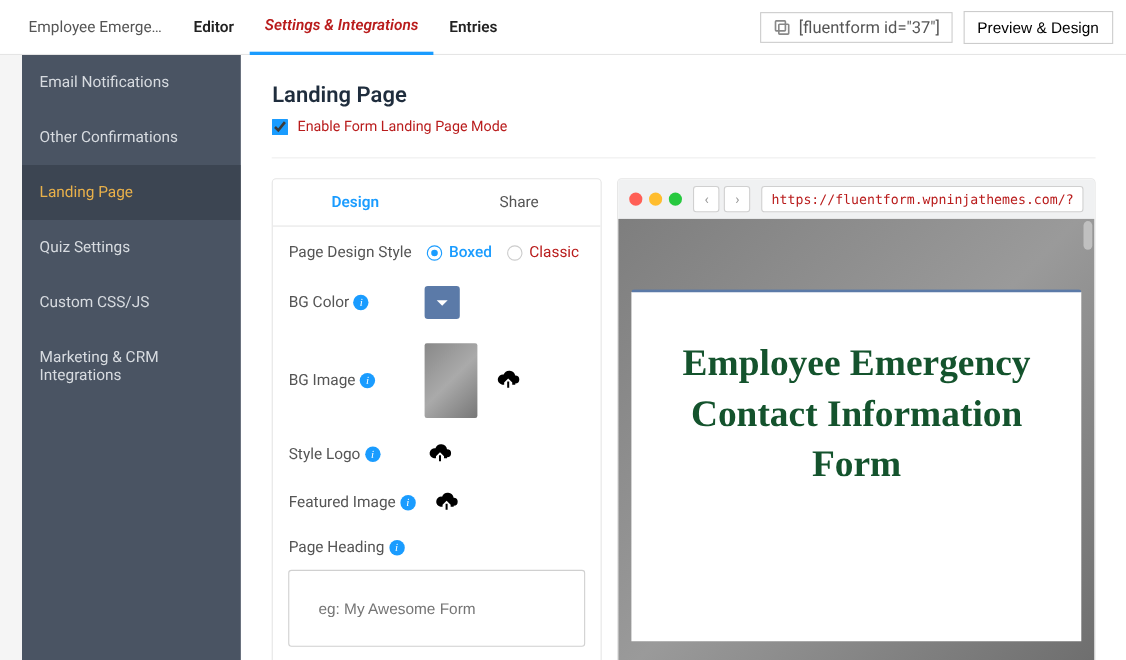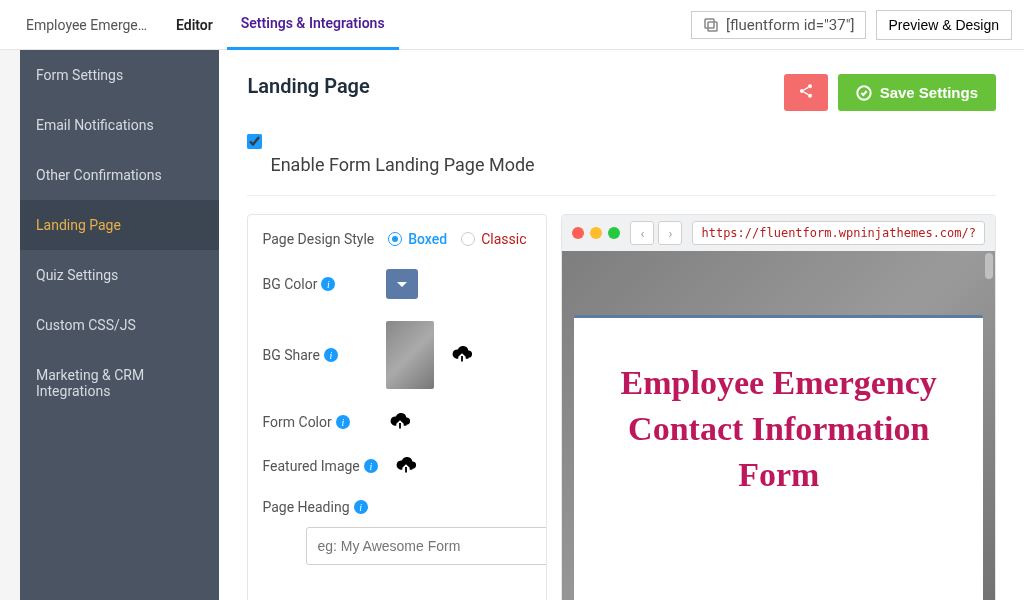--- a/index.html
+++ b/index.html
@@ -2,37 +2,37 @@
 <html><head>
 <meta charset="utf-8">
 <style>
 * { box-sizing: border-box; margin: 0; padding: 0; }
 body { font-family: -apple-system, BlinkMacSystemFont, "Segoe UI", Roboto, Arial, sans-serif; font-size: 14px; color: #333; background: #fff; }
 
 .topbar { display: flex; align-items: center; justify-content: space-between; border-bottom: 1px solid #e5e5e5; padding: 0 12px; height: 50px; }
 .topbar-left { display: flex; align-items: center; gap: 0; }
 .breadcrumb { color: #555; padding: 0 14px; max-width: 150px; overflow: hidden; text-overflow: ellipsis; white-space: nowrap; }
 .tab-link { padding: 16px 14px; font-weight: 600; cursor: pointer; color: #222; }
-.tab-link.active { color: #4c1d95; border-bottom: 3px solid #1a9cff; }
+.tab-link.active { color: #b91c1c; border-bottom: 3px solid #1a9cff; font-style: italic; }
 .topbar-right { display: flex; align-items: center; gap: 10px; }
 .shortcode-box { border: 1px solid #ccc; padding: 4px 10px; display: flex; align-items: center; gap: 6px; color: #555; cursor: pointer; font-size: 15px; }
 .shortcode-box .copy-icon { width: 18px; height: 18px; }
 .preview-btn { border: 1px solid #ccc; padding: 6px 12px; background: #fff; cursor: pointer; font-size: 14px; }
 
 .main-wrap { display: flex; padding-left: 20px; background: #f5f5f5; }
 .sidebar { width: 210px; background: #4a5463; min-height: 560px; }
 .sidebar-item { padding: 17px 16px; color: #d7dbe0; cursor: pointer; font-size: 14px; }
 .sidebar-item.active { background: #3c4552; color: #e8b04a; }
 
 .content { flex: 1; background: #fff; padding: 24px 28px; min-height: 560px; }
 .page-header { display: flex; justify-content: space-between; align-items: flex-start; margin-bottom: 18px; border-bottom: 1px solid #eee; padding-bottom: 20px; }
 .page-title { font-size: 20px; font-weight: 600; color: #1f2d3d; margin-bottom: 10px; }
 .enable-row { display: flex; align-items: center; gap: 8px; }
 .enable-row input[type=checkbox] { accent-color: #1a9cff; width: 15px; height: 15px; }
-.enable-label { color: #404040; font-size: 18px; margin-top: 46px; }
+.enable-label { color: #b91c1c; font-size: 13px; }
 .header-actions { display: flex; gap: 10px; }
 .share-btn { background: #f56c6c; color: #fff; border: none; padding: 9px 14px; border-radius: 3px; cursor: pointer; }
 .save-btn { background: #67c23a; color: #fff; border: none; padding: 9px 18px; border-radius: 3px; cursor: pointer; font-weight: 600; display: flex; align-items: center; gap: 8px; font-size: 15px; }
 
 .panel-row { display: flex; gap: 14px; }
 .design-panel { width: 300px; border: 1px solid #e5e5e5; border-radius: 4px; overflow: hidden; }
 .design-tabs { display: flex; border-bottom: 1px solid #e5e5e5; }
 .design-tab { flex: 1; text-align: center; padding: 13px 0; cursor: pointer; color: #555; }
 .design-tab.active { color: #1a9cff; font-weight: 600; }
 .design-body { padding: 16px 14px; }
@@ -43,100 +43,87 @@
 .radio-item { display: flex; align-items: center; gap: 6px; cursor: pointer; }
 .radio-dot { width: 14px; height: 14px; border: 1px solid #ccc; border-radius: 50%; display: inline-flex; align-items: center; justify-content: center; }
 .radio-dot.checked { border-color: #1a9cff; }
 .radio-dot.checked::after { content:""; width: 6px; height: 6px; background:#1a9cff; border-radius:50%; }
 .radio-label { color: #b91c1c; }
 .radio-label.active { color: #1a9cff; font-weight: 500; }
 .color-swatch { width: 32px; height: 30px; background: #5b7aa8; border: 2px solid #5b7aa8; border-radius: 3px; display: flex; align-items: center; justify-content: center; cursor: pointer; }
 .color-swatch::after { content:""; border: 5px solid transparent; border-top-color: #fff; margin-top: 5px; }
 .bg-thumb { width: 48px; height: 68px; background: linear-gradient(135deg,#888,#aaa,#777); border-radius: 2px; }
 .upload-icon { width: 28px; height: 22px; cursor: pointer; }
-.text-input { width: 100%; border: 1px solid #d0d0d0; padding: 10px; border-radius: 3px; font-size: 14px; color: #888; margin-left: 44px; }
+.text-input { width: 100%; border: 1px solid #d0d0d0; padding: 26px; border-radius: 3px; font-size: 14px; color: #888; }
 
 .preview-panel { flex: 1; border: 1px solid #e5e5e5; border-radius: 4px; overflow: hidden; display: flex; flex-direction: column; position: relative; }
 .browser-bar { background: #f0f1f2; padding: 6px 10px; display: flex; align-items: center; gap: 10px; }
 .traffic-lights { display: flex; gap: 6px; }
 .traffic-lights span { width: 12px; height: 12px; border-radius: 50%; display: block; }
 .tl-red { background: #ff5f56; }
 .tl-yellow { background: #ffbd2e; }
 .tl-green { background: #27c93f; }
 .nav-arrows { display: flex; gap: 4px; }
 .nav-arrow { width: 24px; height: 24px; border: 1px solid #d0d0d0; border-radius: 3px; background: #fff; display: flex; align-items: center; justify-content: center; color: #999; cursor: pointer; font-size: 13px; }
 .url-bar { flex: 1; background: #fff; border: 1px solid #d0d0d0; border-radius: 3px; padding: 4px 8px; color: #b91c1c; font-family: Menlo, monospace; font-size: 12px; overflow: hidden; white-space: nowrap; }
 .preview-body { flex: 1; background: linear-gradient(135deg,#7e7e7e,#9a9a9a,#6e6e6e); position: relative; padding-top: 64px; overflow: hidden; }
 .preview-card { background: #fff; margin: 0 12px; border-top: 3px solid #5b7aa8; border-radius: 3px 3px 0 0; padding: 42px 32px 0; height: 320px; }
-.preview-heading { font-family: Georgia, "Times New Roman", serif; font-size: 34px; font-weight: 700; color: #be185d; text-align: center; line-height: 1.35; }
+.preview-heading { font-family: Georgia, "Times New Roman", serif; font-size: 34px; font-weight: 700; color: #14532d; text-align: center; line-height: 1.35; }
 .scroll-ind { position: absolute; top: 2px; right: 2px; width: 8px; height: 26px; background: #c0c0c0; border-radius: 4px; }
 </style>
 </head>
 <body>
 
 <div class="topbar">
   <div class="topbar-left">
     <div class="breadcrumb">Employee Emergenc...</div>
     <div class="tab-link">Editor</div>
     <div class="tab-link active">Settings &amp; Integrations</div>
+    <div class="tab-link">Entries</div>
   </div>
   <div class="topbar-right">
     <div class="shortcode-box">
       <svg class="copy-icon" viewBox="0 0 24 24" fill="none" stroke="#888" stroke-width="2">
           <rect x="8" y="8" width="12" height="12" rx="1"></rect>
           <rect x="4" y="4" width="12" height="12" rx="1"></rect>
         </svg>
       <span>[fluentform id="37"]</span>
     </div>
     <button class="preview-btn">Preview &amp; Design</button>
   </div>
 </div>
 
 <div class="main-wrap">
   <div class="sidebar">
-    <div class="sidebar-item">Form Settings</div>
     <div class="sidebar-item">Email Notifications</div>
     <div class="sidebar-item">Other Confirmations</div>
     <div class="sidebar-item active">Landing Page</div>
     <div class="sidebar-item">Quiz Settings</div>
     <div class="sidebar-item">Custom CSS/JS</div>
     <div class="sidebar-item">Marketing &amp; CRM Integrations</div>
   </div>
 
   <div class="content">
     <div class="page-header">
       <div>
         <div class="page-title">Landing Page</div>
         <label class="enable-row">
           <input type="checkbox" checked="" style="">
           <span class="enable-label">Enable Form Landing Page Mode</span>
         </label>
       </div>
-      <div class="header-actions">
-        <button class="share-btn">
-          <svg width="16" height="16" viewBox="0 0 24 24" fill="#fff">
-              <circle cx="18" cy="5" r="3"></circle>
-              <circle cx="6" cy="12" r="3"></circle>
-              <circle cx="18" cy="19" r="3"></circle>
-              <path d="M8.6 10.5l6.8-4M8.6 13.5l6.8 4" stroke="#fff" stroke-width="2"></path>
-            </svg>
-        </button>
-        <button class="save-btn">
-          <svg width="16" height="16" viewBox="0 0 24 24" fill="none" stroke="#fff" stroke-width="3">
-              <circle cx="12" cy="12" r="10" fill="none"></circle>
-              <path d="M8 12l3 3 5-6"></path>
-            </svg>
-          <span>Save Settings</span>
-        </button>
-      </div>
     </div>
 
     <div class="panel-row">
 
       <div class="design-panel">
+        <div class="design-tabs">
+          <div class="design-tab active">Design</div>
+          <div class="design-tab">Share</div>
+        </div>
         <div class="design-body">
 
           <div class="field-row">
             <span class="field-label">Page Design Style</span>
             <div class="radio-group">
               <div class="radio-item">
                 <span class="radio-dot checked"></span>
                 <span class="radio-label active">Boxed</span>
               </div>
               <div class="radio-item">
@@ -149,33 +136,33 @@
           <div class="field-row">
             <span class="field-label">
               <span>BG Color</span>
               <span class="info-icon">i</span>
             </span>
             <div class="color-swatch"></div>
           </div>
 
           <div class="field-row">
             <span class="field-label">
-              <span>BG Share</span>
+              <span>BG Image</span>
               <span class="info-icon">i</span>
             </span>
             <div class="bg-thumb"></div>
             <svg class="upload-icon" viewBox="0 0 24 24" fill="#000">
                 <path d="M19 15a4 4 0 000-8 6 6 0 00-11.5-1A5 5 0 006 16h2v-2l4-4 4 4v2h3z"></path>
                 <path d="M11 13h2v6h-2z"></path>
               </svg>
           </div>
 
           <div class="field-row">
             <span class="field-label">
-              <span>Form Color</span>
+              <span>Style Logo</span>
               <span class="info-icon">i</span>
             </span>
             <svg class="upload-icon" viewBox="0 0 24 24" fill="#000">
                 <path d="M19 15a4 4 0 000-8 6 6 0 00-11.5-1A5 5 0 006 16h2v-2l4-4 4 4v2h3z"></path>
                 <path d="M11 13h2v6h-2z"></path>
               </svg>
           </div>
 
           <div class="field-row">
             <span class="field-label">

